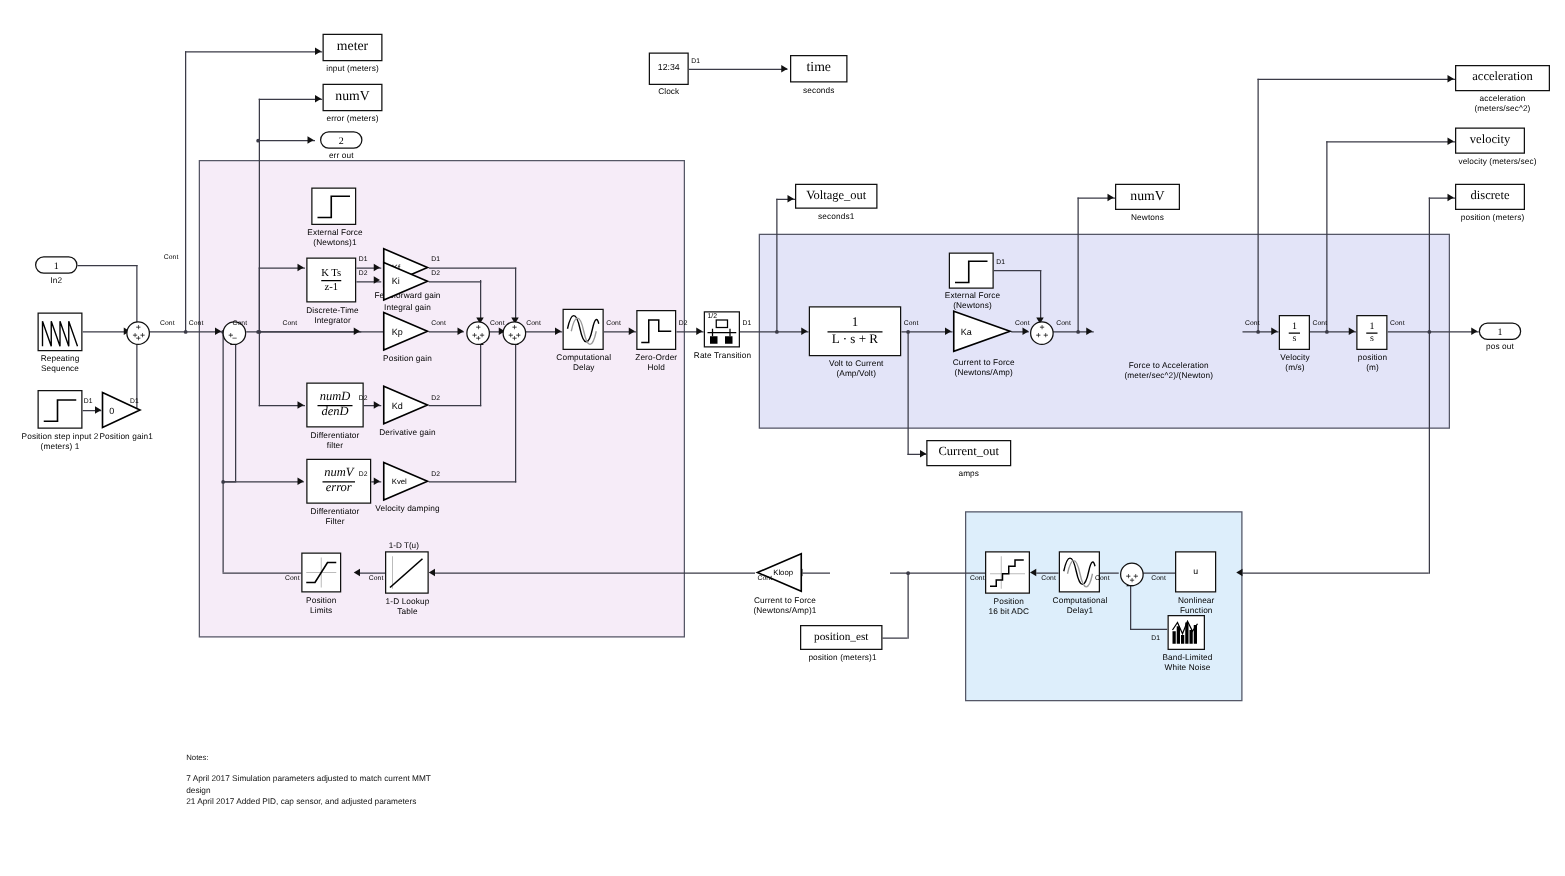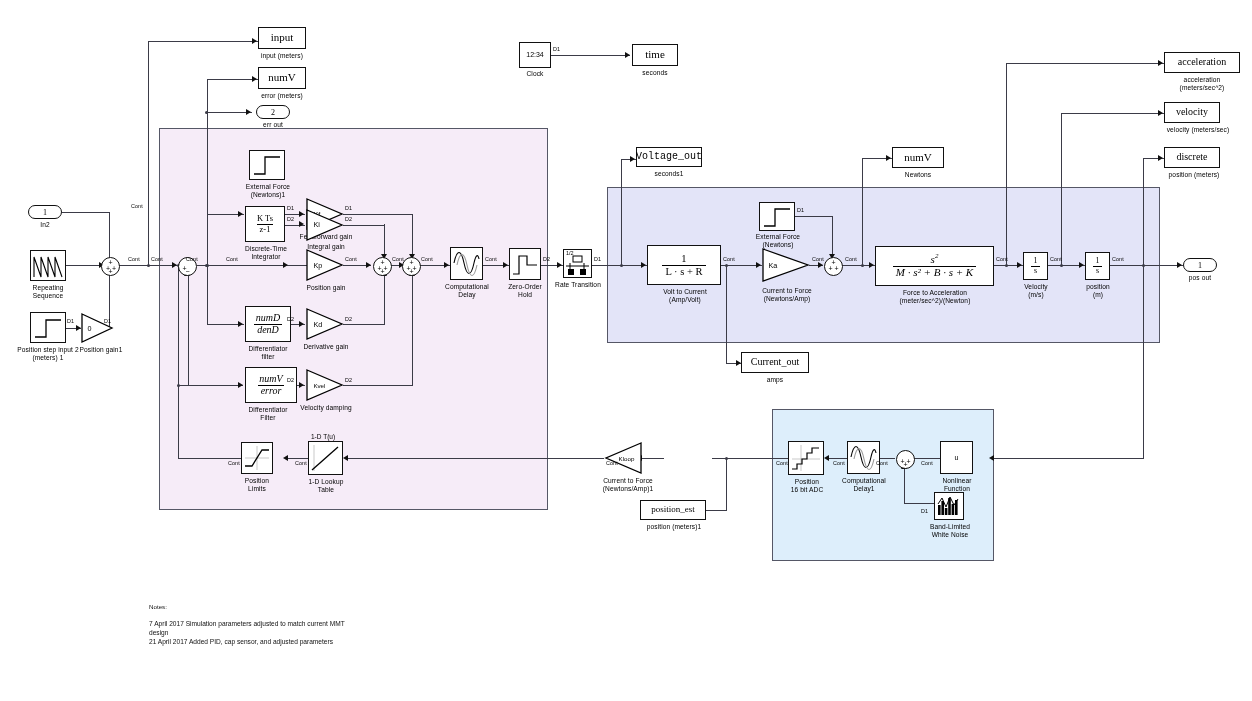--- a/index.html
+++ b/index.html
@@ -334,36 +334,36 @@
         <rect x="12.2" y="3" width="2.6" height="17" fill="#000"></rect>
       <rect x="15.6" y="9" width="2.6" height="11" fill="#000"></rect>
         <rect x="19" y="5" width="2.6" height="15" fill="#000"></rect>
       <path d="M2 9 L6 3 L10 12 L14 2 L18 10 L22 4" fill="none" stroke="#000" stroke-width="1"></path>
     </svg>
   </div>
   <div class="cap" style="left:918px;top:523px;width:64px;">Band-Limited
 White Noise</div>
 
   <div class="blk serif" style="left:258px;top:27px;width:48px;height:22px;">
-    <span class="blk-t">input</span>
+    <span class="blk-t">meter</span>
     </div>
   <div class="cap" style="left:246px;top:52px;width:72px;">input (meters)</div>
 
   <div class="blk serif" style="left:258px;top:67px;width:48px;height:22px;">
     <span class="blk-t">numV</span>
     </div>
   <div class="cap" style="left:246px;top:92px;width:72px;">error (meters)</div>
 
   <div class="blk serif" style="left:632px;top:44px;width:46px;height:22px;">
     <span class="blk-t">time</span>
     </div>
   <div class="cap" style="left:622px;top:69px;width:66px;">seconds</div>
 
   <div class="blk serif" style="left:636px;top:147px;width:66px;height:20px;">
-    <span class="blk-t" style="font-size:10px;font-family:Liberation Mono, monospace;">Voltage_out</span>
+    <span class="blk-t" style="font-size:10px;">Voltage_out</span>
     </div>
   <div class="cap" style="left:634px;top:170px;width:70px;">seconds1</div>
 
   <div class="blk serif" style="left:741px;top:352px;width:68px;height:21px;">
     <span class="blk-t" style="font-size:10px;">Current_out</span>
     </div>
   <div class="cap" style="left:740px;top:376px;width:70px;">amps</div>
 
   <div class="blk serif" style="left:892px;top:147px;width:52px;height:21px;">
     <span class="blk-t">numV</span>
@@ -554,26 +554,20 @@
 
   <div class="gain" style="left:762px;top:248px;width:47px;height:34px;">
     <svg width="47" height="34" viewBox="0 0 47 34">
         <path d="M1 1 L46 17 L1 33 Z" fill="#fff" stroke="#000" stroke-width="1.3"></path>
       </svg>
     <span class="gt" style="padding-left:14%;">Ka</span>
   </div>
   <div class="cap" style="left:744px;top:287px;width:86px;">Current to Force
 (Newtons/Amp)</div>
 
-  <div class="blk" style="left:875px;top:246px;width:119px;height:40px;">
-    <div class="frac" style="font-size:11px;">
-      <span class="num" style="font-style:italic;"><span>s</span><sup style="font-size:7px;">2</sup></span>
-      <span class="den" style="font-style:italic;">M · s² + B · s + K</span>
-    </div>
-  </div>
   <div class="cap" style="left:880px;top:289px;width:110px;">Force to Acceleration
 (meter/sec^2)/(Newton)</div>
 
   <div class="blk" style="left:1023px;top:252px;width:25px;height:28px;">
     <div class="frac" style="font-size:8px;">
       <span class="num">1</span>
       <span class="den">s</span>
     </div>
   </div>
   <div class="cap" style="left:1010px;top:283px;width:52px;">Velocity

